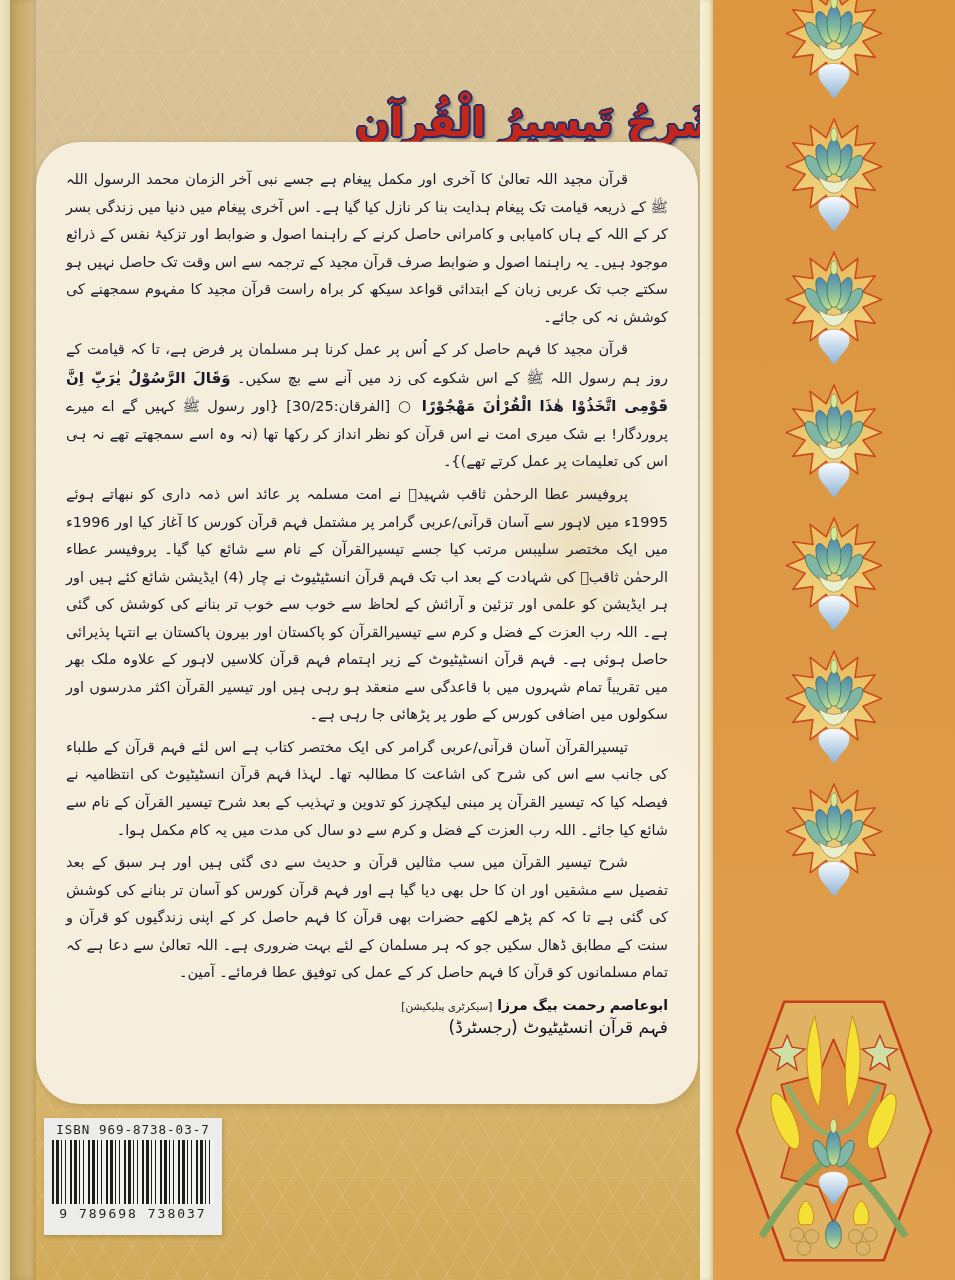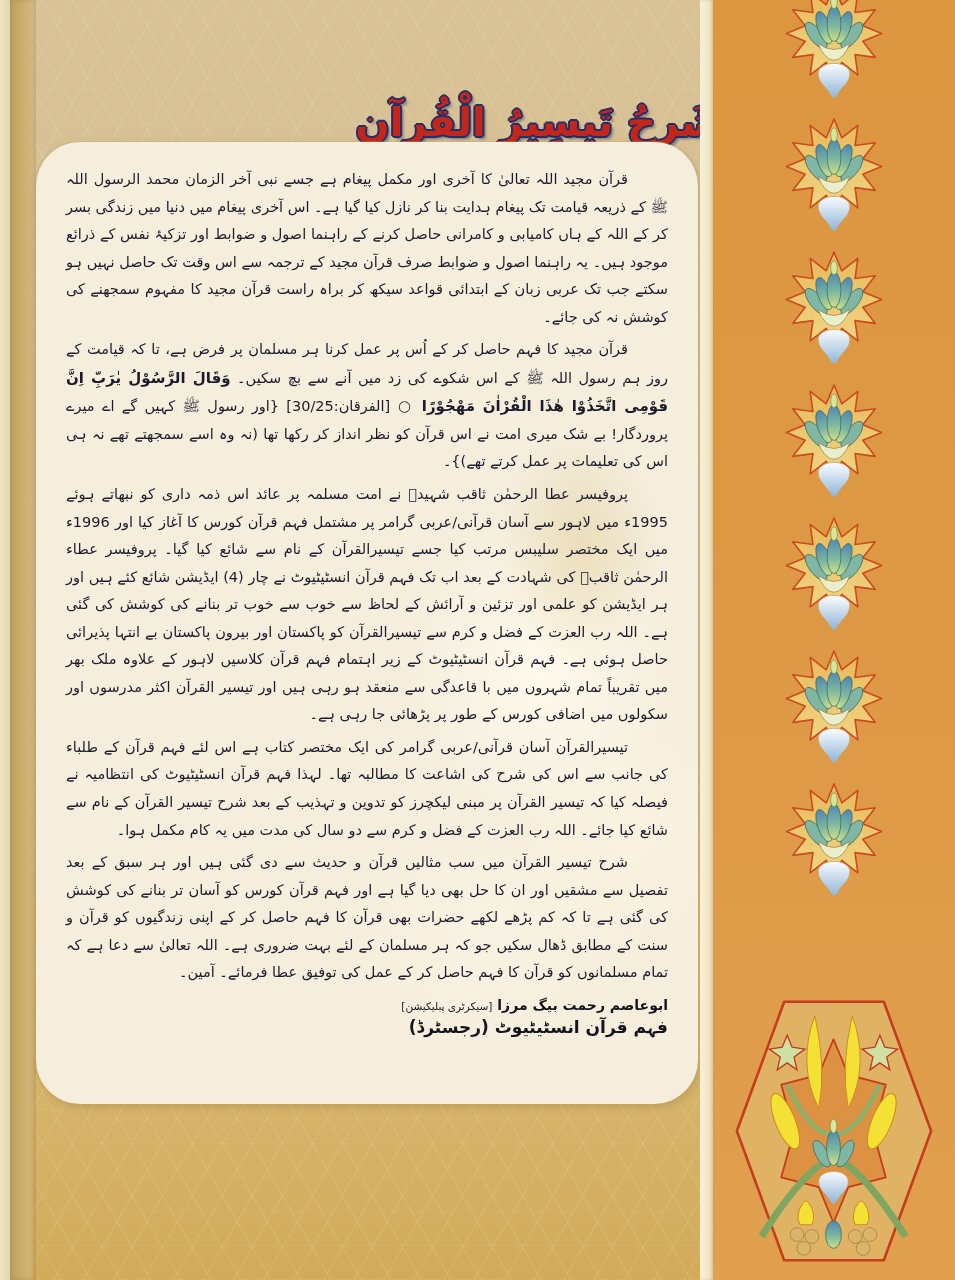--- a/index.html
+++ b/index.html
@@ -40,21 +40,21 @@
     padding:24px 30px 16px 30px;box-sizing:border-box;overflow:hidden;}
 
   .panel p{direction:rtl;text-align:justify;text-align-last:right;
     margin:0 0 5px 0;color:#1b1b2b;font-size:14.5px;line-height:1.9;text-indent:40px;}
   .verse{font-weight:bold;font-size:15px;}
   .verse-ref{font-weight:normal;}
 
   .signature{direction:rtl;width:fit-content;margin:10px 0 0 auto;color:#14141f;}
   .signature .sig-row1{font-size:14px;font-weight:bold;text-align:right;}
   .signature .sig-note{font-size:10.5px;font-weight:normal;}
-  .signature .sig-row2{font-size:17px;font-weight:bold;margin-top:4px;margin-left:28px;}
+  .signature .sig-row2{font-size:17px;font-weight:normal;margin-top:4px;margin-left:28px;}
 
   
   .barcode-box{position:absolute;left:44px;top:1118px;width:178px;height:117px;
     background:#ececе8;background:#ececea;box-shadow:1px 2px 4px rgba(100,80,40,.3);
     padding:4px 8px;box-sizing:border-box;}
   .isbn-label{font-family:"DejaVu Sans Mono",monospace;font-size:12.5px;color:#222;
     letter-spacing:1px;text-align:center;white-space:nowrap;}
   .bars{height:64px;margin-top:3px;
     background:repeating-linear-gradient(90deg,
       #1c1c1c 0 2px, #f2f2ef 2px 4px,
@@ -93,20 +93,25 @@
     <p>پروفیسر عطا الرحمٰن ثاقب شہیدؒ نے امت مسلمہ پر عائد اس ذمہ داری کو نبھاتے ہوئے 1995ء میں لاہور سے آسان قرآنی/عربی گرامر پر مشتمل فہم قرآن کورس کا آغاز کیا اور 1996ء میں ایک مختصر سلیبس مرتب کیا جسے تیسیرالقرآن کے نام سے شائع کیا گیا۔ پروفیسر عطاء الرحمٰن ثاقبؒ کی شہادت کے بعد اب تک فہم قرآن انسٹیٹیوٹ نے چار (4) ایڈیشن شائع کئے ہیں اور ہر ایڈیشن کو علمی اور تزئین و آرائش کے لحاظ سے خوب سے خوب تر بنانے کی کوشش کی گئی ہے۔ اللہ رب العزت کے فضل و کرم سے تیسیرالقرآن کو پاکستان اور بیرون پاکستان بے انتہا پذیرائی حاصل ہوئی ہے۔ فہم قرآن انسٹیٹیوٹ کے زیر اہتمام فہم قرآن کلاسیں لاہور کے علاوہ ملک بھر میں تقریباً تمام شہروں میں با قاعدگی سے منعقد ہو رہی ہیں اور تیسیر القرآن اکثر مدرسوں اور سکولوں میں اضافی کورس کے طور پر پڑھائی جا رہی ہے۔</p>
     <p>تیسیرالقرآن آسان قرآنی/عربی گرامر کی ایک مختصر کتاب ہے اس لئے فہم قرآن کے طلباء کی جانب سے اس کی شرح کی اشاعت کا مطالبہ تھا۔ لہذا فہم قرآن انسٹیٹیوٹ کی انتظامیہ نے فیصلہ کیا کہ تیسیر القرآن پر مبنی لیکچرز کو تدوین و تہذیب کے بعد شرح تیسیر القرآن کے نام سے شائع کیا جائے۔ اللہ رب العزت کے فضل و کرم سے دو سال کی مدت میں یہ کام مکمل ہوا۔</p>
     <p>شرح تیسیر القرآن میں سب مثالیں قرآن و حدیث سے دی گئی ہیں اور ہر سبق کے بعد تفصیل سے مشقیں اور ان کا حل بھی دیا گیا ہے اور فہم قرآن کورس کو آسان تر بنانے کی کوشش کی گئی ہے تا کہ کم پڑھے لکھے حضرات بھی قرآن کا فہم حاصل کر کے اپنی زندگیوں کو قرآن و سنت کے مطابق ڈھال سکیں جو کہ ہر مسلمان کے لئے بہت ضروری ہے۔ اللہ تعالیٰ سے دعا ہے کہ تمام مسلمانوں کو قرآن کا فہم حاصل کر کے عمل کی توفیق عطا فرمائے۔ آمین۔</p>
 
     <div class="signature">
       <div class="sig-row1"><span>ابوعاصم رحمت بیگ مرزا </span><span class="sig-note">[سیکرٹری پبلیکیشن]</span></div>
       <div class="sig-row2">فہم قرآن انسٹیٹیوٹ (رجسٹرڈ)</div>
     </div>
   </div>
 
+  <div class="barcode-box">
+    <div class="isbn-label">ISBN 969-8738-03-7</div>
+    <div class="bars"></div>
+    <div class="barcode-digits">9 789698 738037</div>
+  </div>
 
   <div class="divider-strip"></div>
 
   <div class="orange-col">
     <div class="motif-column">
       <svg class="motif" viewBox="0 0 120 134" xmlns="http://www.w3.org/2000/svg">
         <defs>
           <linearGradient id="petalGrad" x1="0" y1="0" x2="0" y2="1">
             <stop offset="0" stop-color="#4f86b4"></stop>
               <stop offset="0.55" stop-color="#7db79f"></stop>

